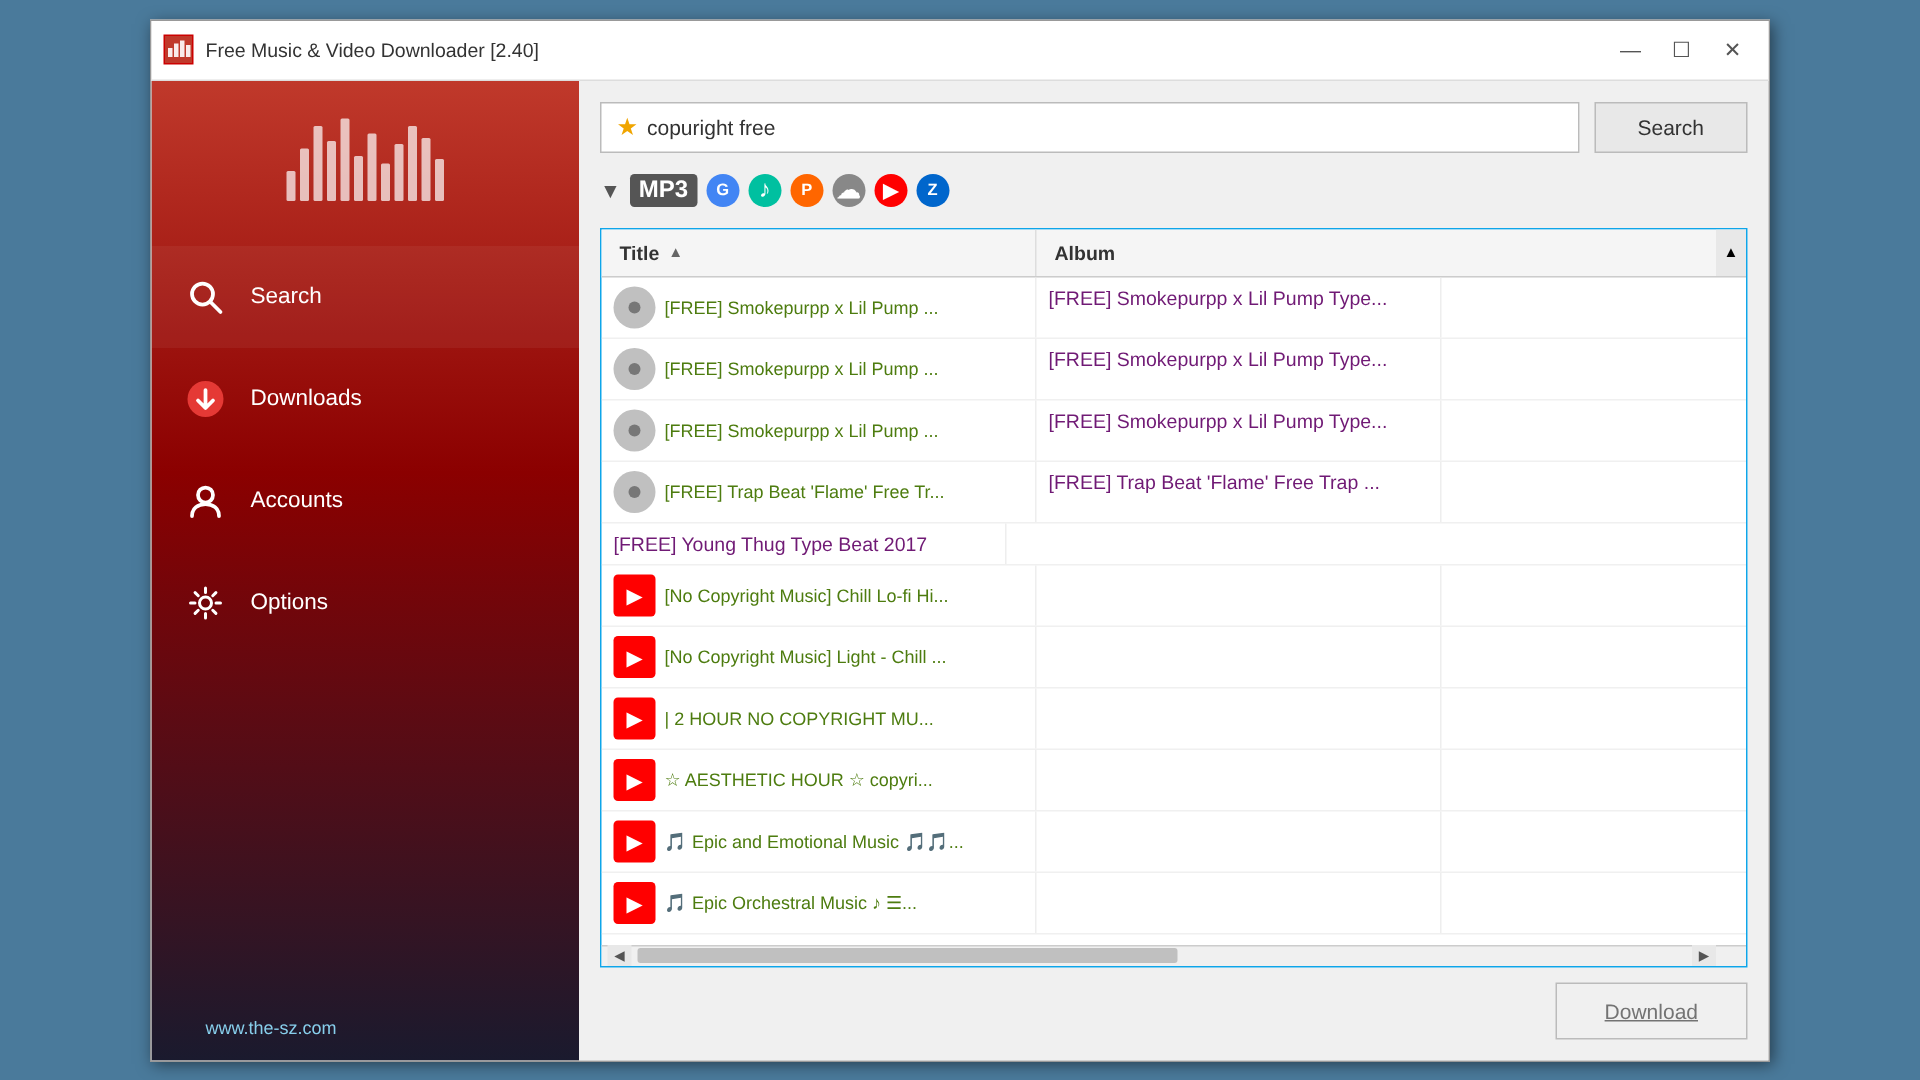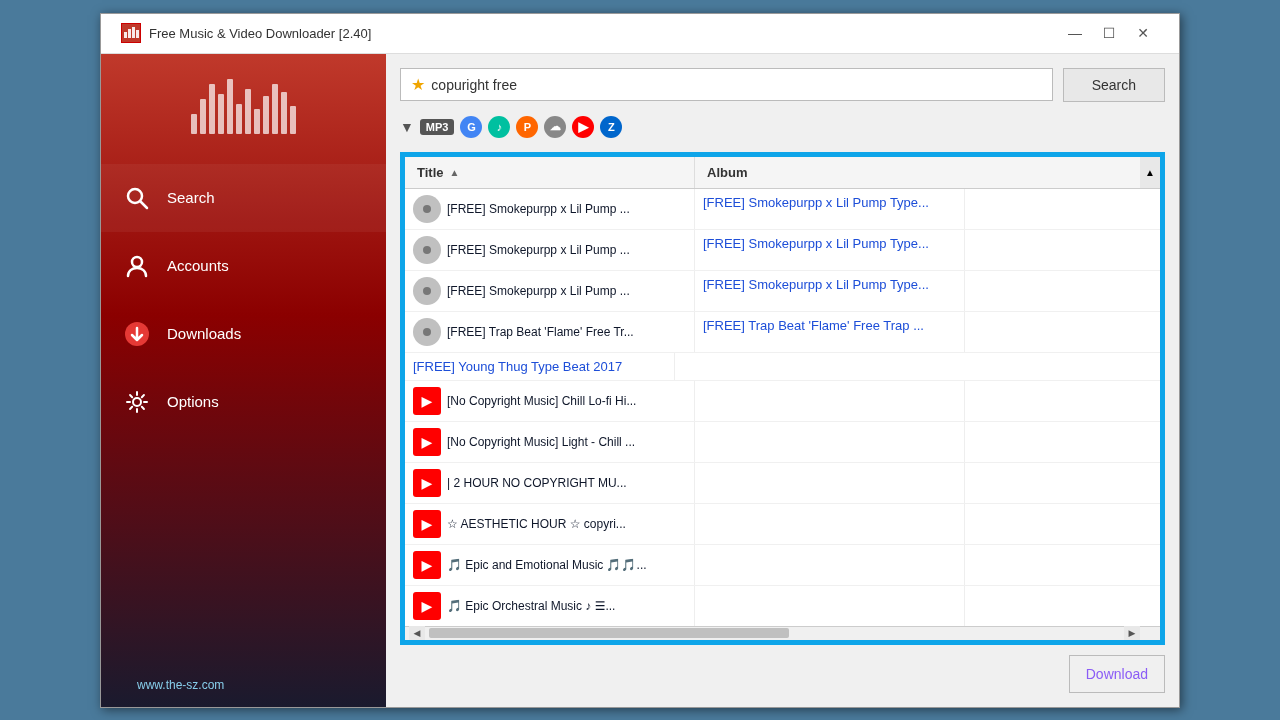--- a/index.html
+++ b/index.html
@@ -21,21 +21,21 @@
       border: 1px solid #999;
       box-shadow: 2px 2px 10px rgba(0,0,0,0.5);
       display: flex;
       flex-direction: column;
     }
     .titlebar {
       background: #fff;
       height: 40px;
       display: flex;
       align-items: center;
-      padding: 0 20px;
+      padding: 0 8px;
       border-bottom: 1px solid #ddd;
       flex-shrink: 0;
     }
     .titlebar-icon {
       width: 20px;
       height: 20px;
       margin-right: 8px;
       background: #c00;
       display: flex;
       align-items: center;
@@ -175,34 +175,34 @@
       padding: 4px 0;
     }
     .filter-arrow {
       color: #555;
       font-size: 14px;
       cursor: pointer;
     }
     .filter-badge {
       padding: 2px 6px;
       border-radius: 3px;
-      font-size: 11px;
+      font-size: 16px;
       font-weight: bold;
       cursor: pointer;
     }
     .badge-mp3 { background: #555; color: white; }
     .badge-g { background: #4285f4; color: white; border-radius: 50%; width: 22px; height: 22px; display: flex; align-items: center; justify-content: center; }
     .badge-note { background: #00c0a0; color: white; border-radius: 50%; width: 22px; height: 22px; display: flex; align-items: center; justify-content: center; }
     .badge-p { background: #ff6600; color: white; border-radius: 50%; width: 22px; height: 22px; display: flex; align-items: center; justify-content: center; }
     .badge-sc { background: #888; color: white; border-radius: 50%; width: 22px; height: 22px; display: flex; align-items: center; justify-content: center; }
     .badge-yt { background: #ff0000; color: white; border-radius: 50%; width: 22px; height: 22px; display: flex; align-items: center; justify-content: center; font-size: 13px; }
     .badge-z { background: #0066cc; color: white; border-radius: 50%; width: 22px; height: 22px; display: flex; align-items: center; justify-content: center; }
     .results-table {
       flex: 1;
-      border: 5px solid #0ea5e9;
+      border: 1px solid #0ea5e9;
       background: white;
       overflow: hidden;
       display: flex;
       flex-direction: column;
     }
     .table-header {
       display: flex;
       background: #f5f5f5;
       border-bottom: 1px solid #ccc;
       padding: 0;
@@ -267,21 +267,21 @@
       white-space: nowrap;
       text-overflow: ellipsis;
     }
     .row-artist {
       flex: 0 0 270px;
       padding: 6px 8px;
       border-right: 1px solid #eee;
       overflow: hidden;
       white-space: nowrap;
       text-overflow: ellipsis;
-      color: #1d4ed8;
+      color: #701a75;
     }
     .row-album {
       flex: 1;
       padding: 6px 8px;
       overflow: hidden;
       white-space: nowrap;
       text-overflow: ellipsis;
       color: #333;
     }
     .track-thumb {
@@ -316,35 +316,36 @@
       align-items: center;
       justify-content: center;
       color: white;
       font-size: 14px;
     }
     .row-title-text {
       overflow: hidden;
       text-overflow: ellipsis;
       white-space: nowrap;
       font-size: 12px;
-      color: #0f172a;
+      color: #4d7c0f;
     }
     .bottom-bar {
       display: flex;
       justify-content: flex-end;
       padding: 10px 0 0 0;
       flex-shrink: 0;
     }
     .download-btn {
       background: #f0f0f0;
       border: 1px solid #bbb;
-      padding: 10px 16px;
+      padding: 10px 32px;
       font-size: 14px;
       cursor: pointer;
-      color: #8b5cf6;
+      color: #737373;
+      text-decoration: underline;
     }
     .horiz-scroll {
       height: 14px;
       background: #f0f0f0;
       border-top: 1px solid #ccc;
       display: flex;
       align-items: center;
       padding: 0 20px 0 4px;
     }
     .horiz-thumb {
@@ -416,34 +417,34 @@
             <svg width="28" height="28" viewBox="0 0 28 28" fill="none">
               <circle cx="12" cy="12" r="7" stroke="white" stroke-width="2.5" fill="none"></circle>
               <line x1="17.5" y1="17.5" x2="24" y2="24" stroke="white" stroke-width="2.5" stroke-linecap="round"></line>
             </svg>
           </div>
           <span>Search</span>
         </div>
         <div class="nav-item">
           <div class="nav-icon">
             <svg width="28" height="28" viewBox="0 0 28 28" fill="none">
+              <circle cx="14" cy="14" r="12" fill="#e53935"></circle>
+              <path d="M14 8 L14 18 M9 15 L14 20 L19 15" stroke="white" stroke-width="2.5" stroke-linecap="round" stroke-linejoin="round"></path>
+            </svg>
+          </div>
+          <span>Downloads</span>
+        </div>
+        <div class="nav-item">
+          <div class="nav-icon">
+            <svg width="28" height="28" viewBox="0 0 28 28" fill="none">
               <circle cx="14" cy="10" r="5" stroke="white" stroke-width="2.5" fill="none"></circle>
               <path d="M5 24 C5 19 9 16 14 16 C19 16 23 19 23 24" stroke="white" stroke-width="2.5" stroke-linecap="round" fill="none"></path>
             </svg>
           </div>
           <span>Accounts</span>
-        </div>
-        <div class="nav-item">
-          <div class="nav-icon">
-            <svg width="28" height="28" viewBox="0 0 28 28" fill="none">
-              <circle cx="14" cy="14" r="12" fill="#e53935"></circle>
-              <path d="M14 8 L14 18 M9 15 L14 20 L19 15" stroke="white" stroke-width="2.5" stroke-linecap="round" stroke-linejoin="round"></path>
-            </svg>
-          </div>
-          <span>Downloads</span>
         </div>
         <div class="nav-item">
           <div class="nav-icon">
             <svg width="28" height="28" viewBox="0 0 28 28" fill="none">
               <circle cx="14" cy="14" r="4" stroke="white" stroke-width="2" fill="none"></circle>
               <path d="M14 4 L14 7 M14 21 L14 24 M4 14 L7 14 M21 14 L24 14 M7.05 7.05 L9.17 9.17 M18.83 18.83 L20.95 20.95 M20.95 7.05 L18.83 9.17 M9.17 18.83 L7.05 20.95" stroke="white" stroke-width="2" stroke-linecap="round"></path>
             </svg>
           </div>
           <span>Options</span>
         </div>

